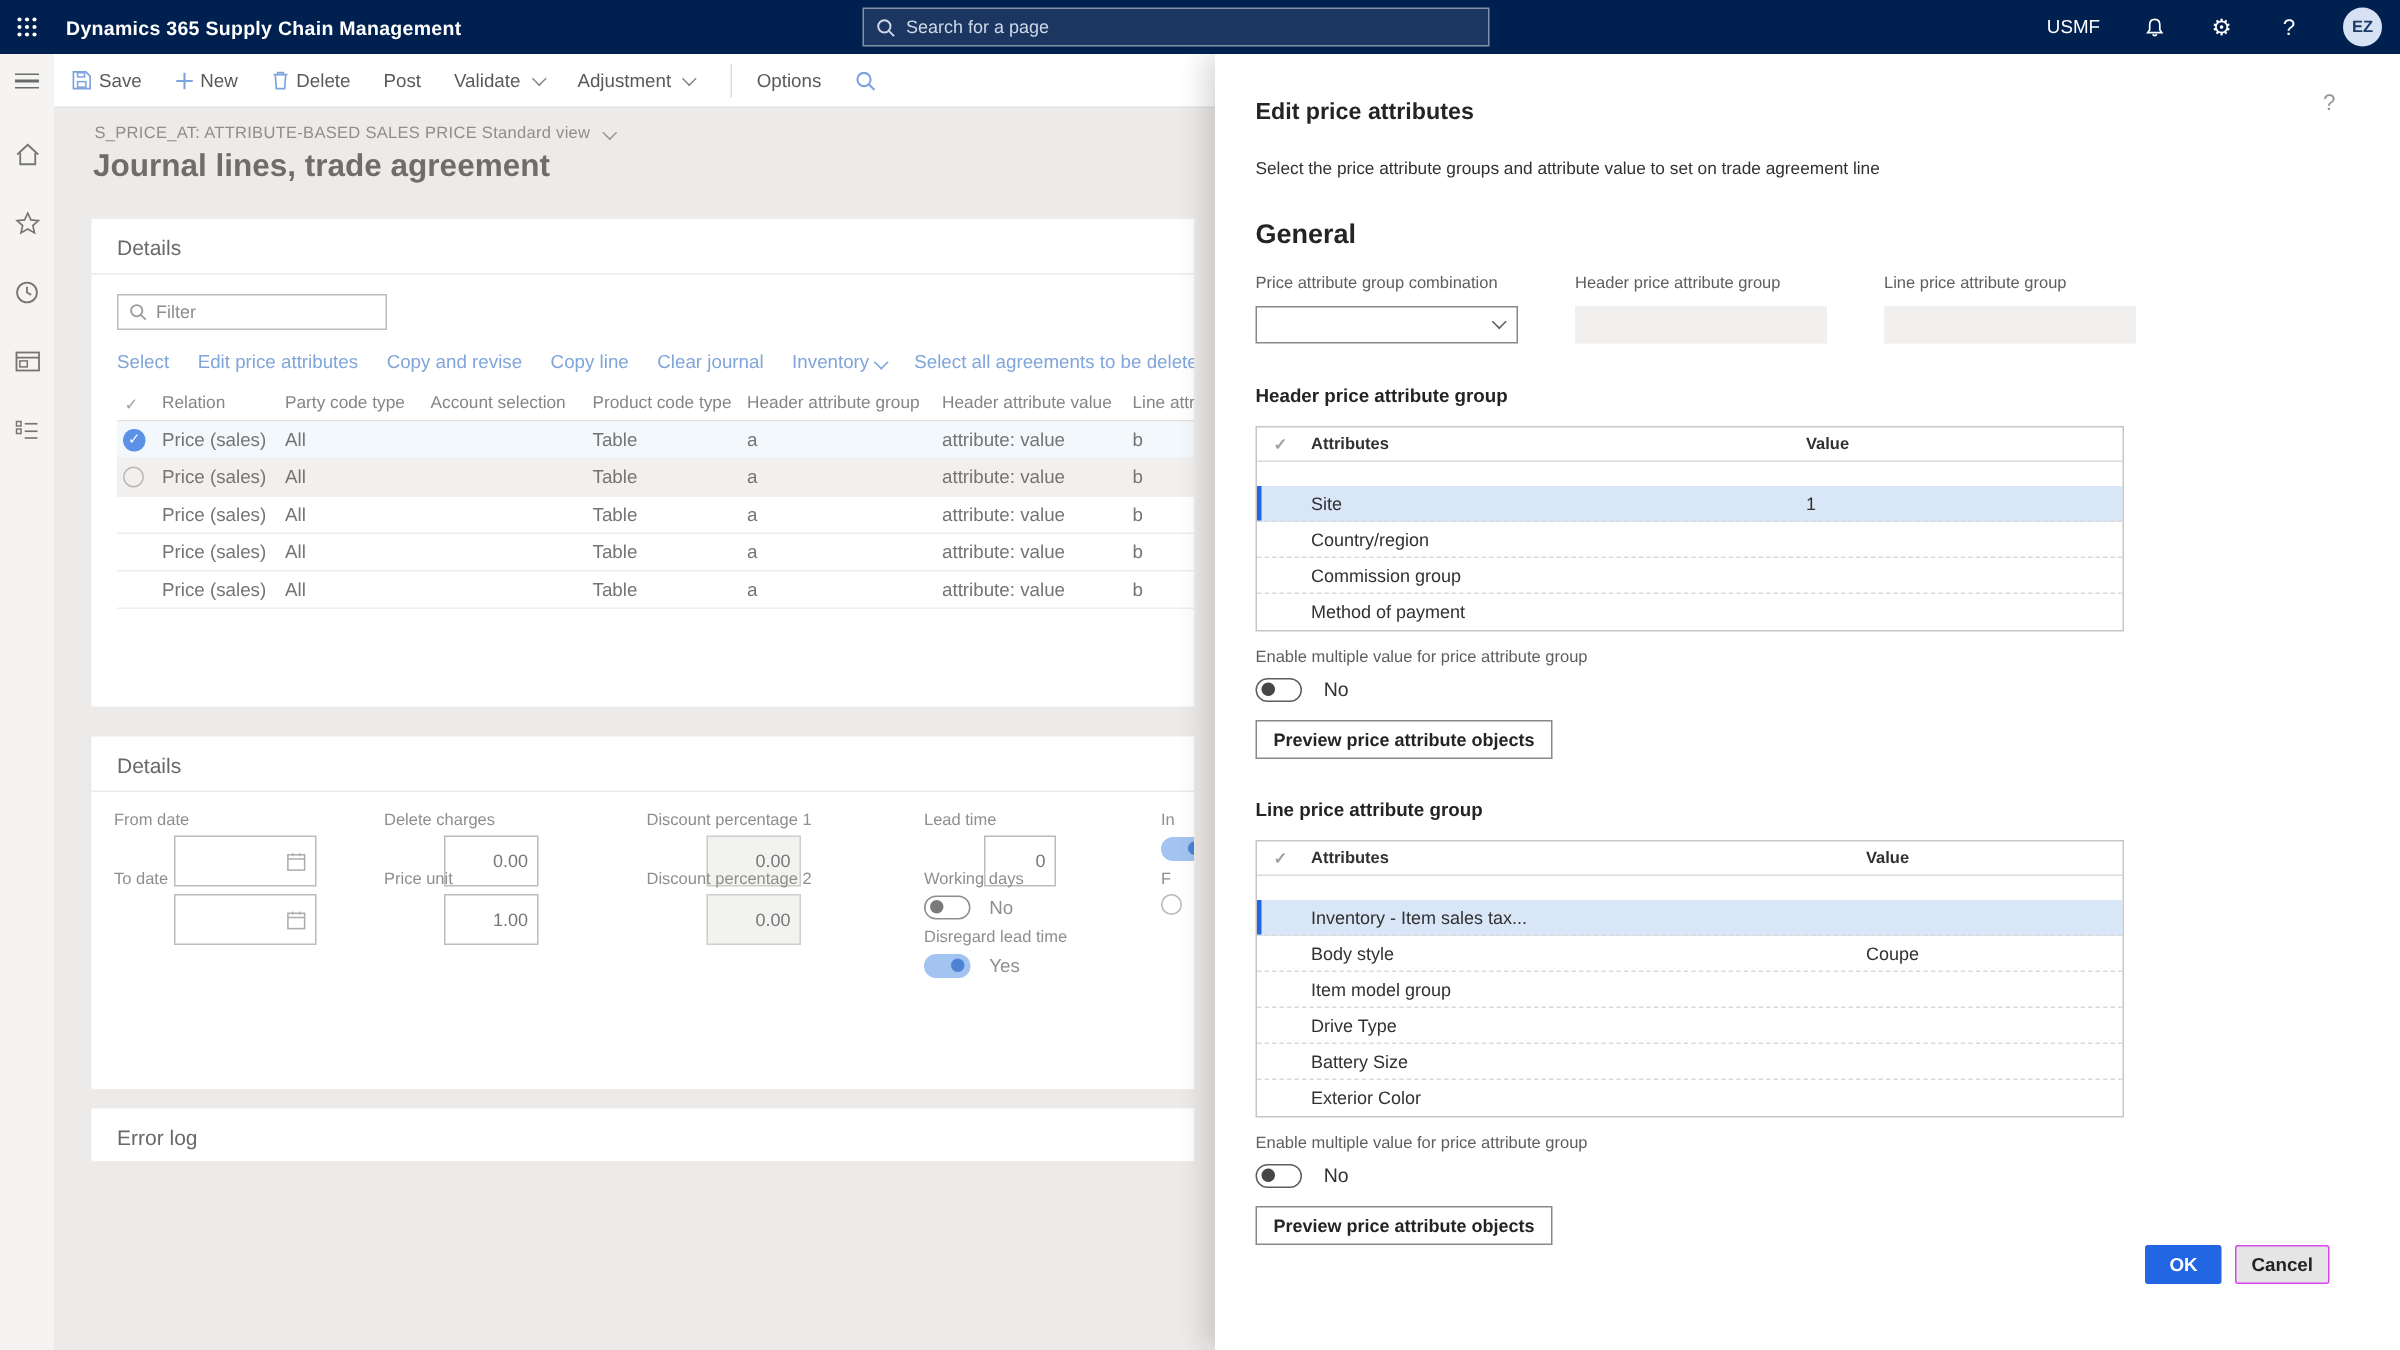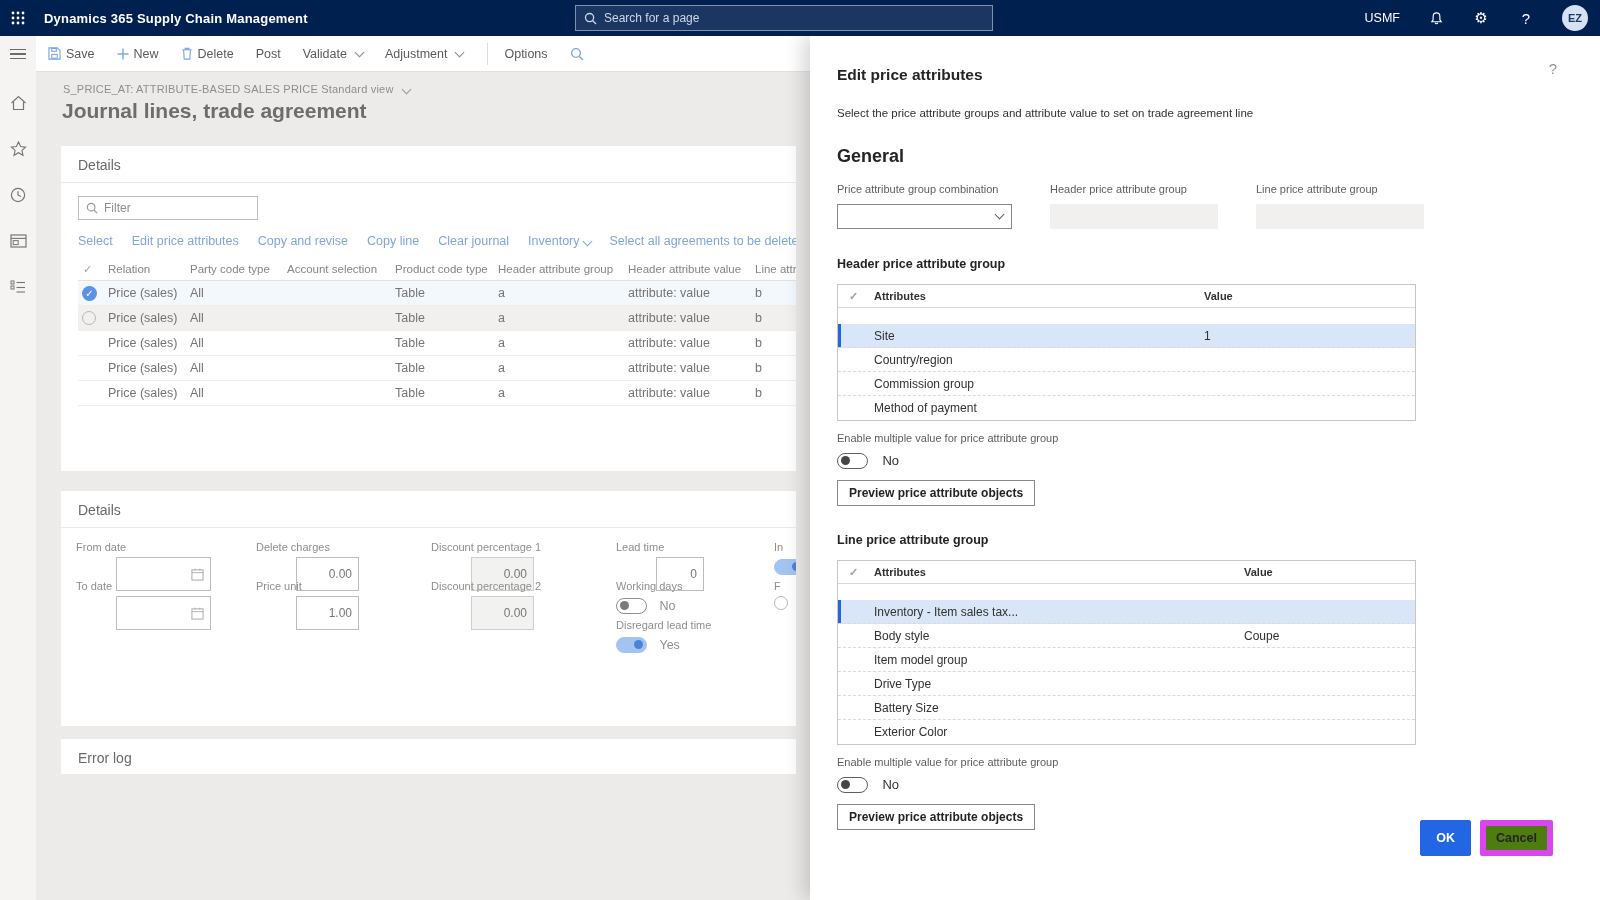--- a/index.html
+++ b/index.html
@@ -120,21 +120,21 @@
   .enable-lbl { font-size:11px; color:#605e5c; margin:11px 0 7px; }
   .ptoggle { width:31px; height:16px; border:1px solid #605e5c; border-radius:9px; position:relative;
              display:inline-block; vertical-align:middle; cursor:pointer; }
   .ptoggle .knob { width:9px; height:9px; border-radius:50%; background:#484644; position:absolute; top:2.5px; left:3px; }
   .ptg-label { font-size:13px; color:#323130; margin-left:10px; vertical-align:middle; }
   .preview-btn { margin-top:11px; background:#fff; border:1px solid #8a8886; color:#252423;
                  font-size:12px; font-weight:bold; padding:5px 11px; cursor:pointer; font-family:inherit; }
   .fly-footer { position:absolute; right:47px; bottom:44px; display:flex; gap:9px; }
   .btn-ok { background:#2266E3; color:#fff; border:1px solid #2266E3; font-size:12.5px; font-weight:bold;
             padding:5px 15px; cursor:pointer; border-radius:2px; font-family:inherit; }
-  .btn-cancel { background:#4d7c0f; color:#252423; border:6px solid #d946ef; font-size:12.5px; font-weight:bold;
+  .btn-cancel { background:#e5e5e5; color:#252423; border:1px solid #d946ef; font-size:12.5px; font-weight:bold;
                 padding:5px 10px; cursor:pointer; border-radius:2px; font-family:inherit; }
 
   svg { display:block; }
 </style>
 </head>
 <body>
 
 <div class="topbar">
   <div class="waffle">
     <svg width="14" height="14" viewBox="0 0 14 14">

